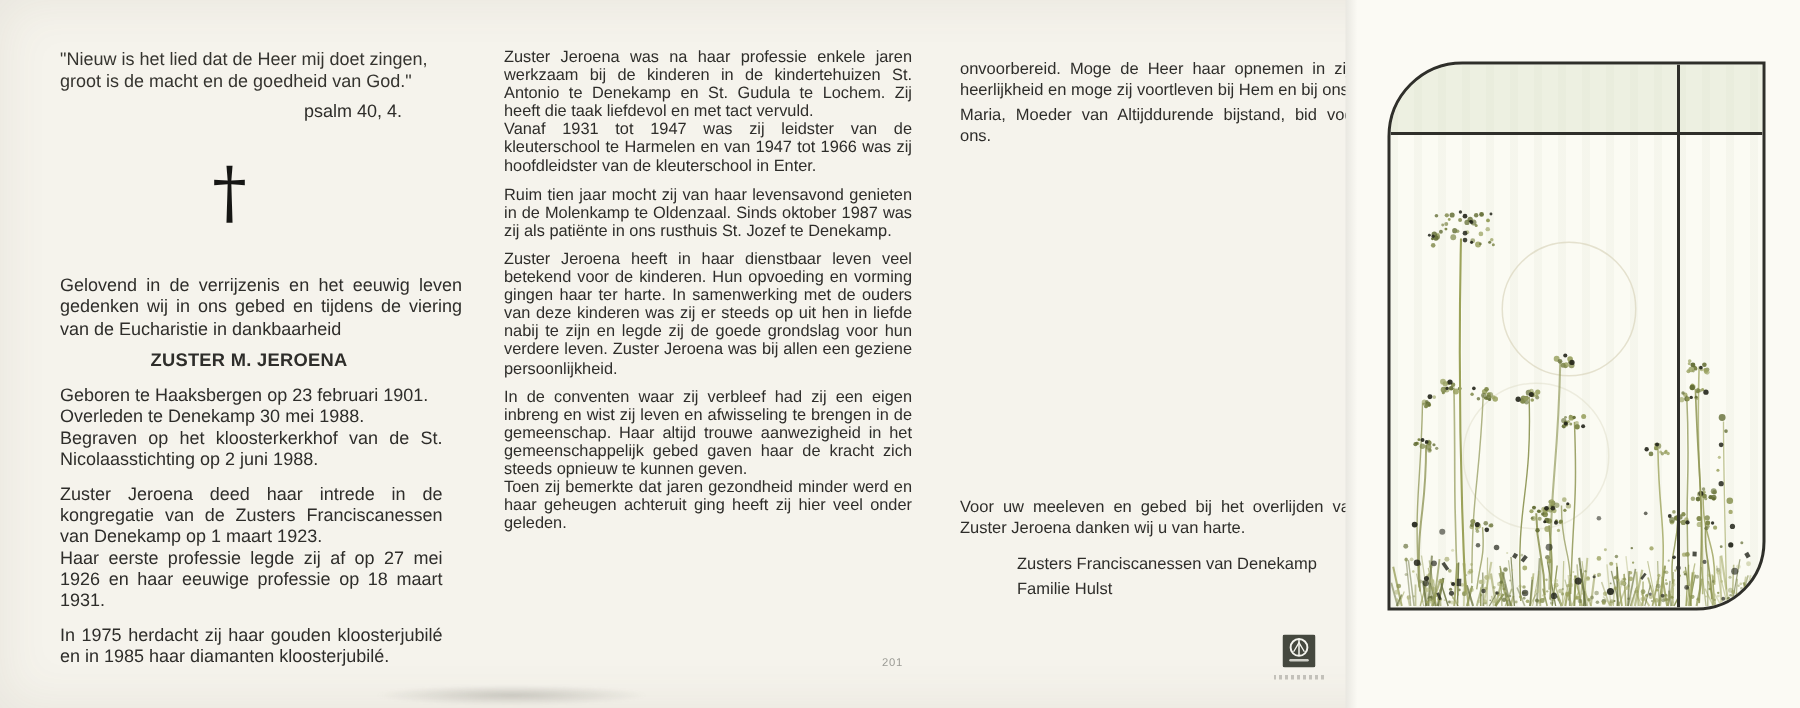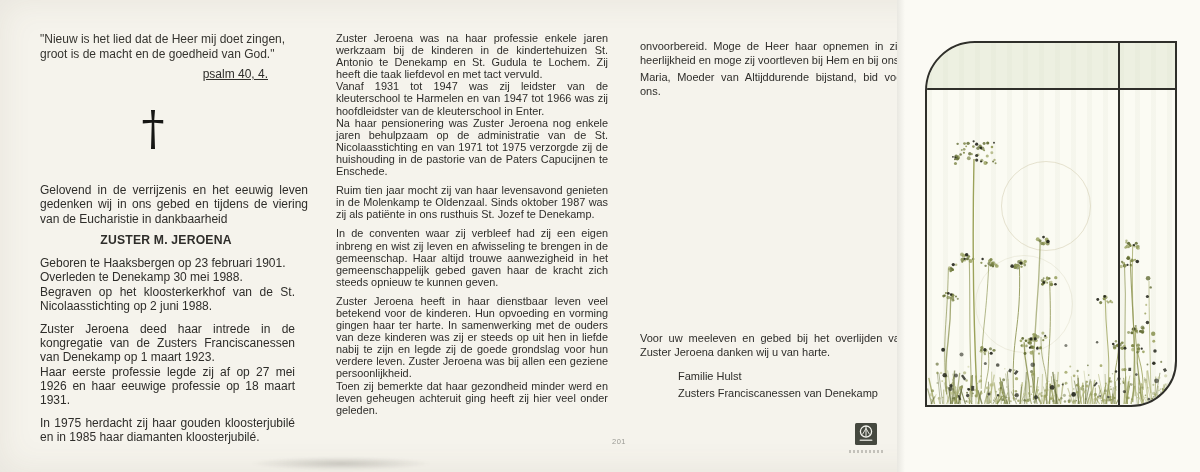--- a/index.html
+++ b/index.html
@@ -7,36 +7,36 @@
     position:relative;width:1200px;height:472px;overflow:hidden;
     background:#f5f3ec;
     font-family:"Liberation Sans","DejaVu Sans",sans-serif;
     color:#2e2d2a;
     box-shadow:inset 0 0 34px rgba(95,90,72,.09);
   }
   
   .col{position:absolute;}
   .col-left{left:40px;top:32px;width:268px;}
   .quote{font-size:12px;line-height:15px;white-space:pre-line;color:#35342f;}
-  .attrib{font-size:12px;text-align:right;padding-right:40px;margin-top:5px;text-decoration:underline;}
+  .attrib{font-size:12px;text-align:right;padding-right:40px;margin-top:5px;}
   .cross-wrap{text-align:center;margin:22px 42px 0 0;}
   .cross{font-family:"DejaVu Serif",serif;font-size:46px;line-height:50px;color:#161614;}
   .intro{margin-top:30px;font-size:12px;line-height:14.4px;text-align:justify;}
   .name{margin:7px 16px 0 0;text-align:center;font-weight:bold;font-size:12.2px;letter-spacing:.2px;}
   .birthname{margin:4px 16px 0 0;text-align:center;font-size:12px;}
   .col-left .plist p{margin:9px 13px 0 0;font-size:12px;line-height:14.2px;text-align:justify;white-space:pre-line;}
   .col-mid{left:336px;top:32px;width:272px;}
   .col-mid .plist p{margin:0;font-size:10.9px;line-height:12.1px;text-align:justify;white-space:pre-line;}
   .col-mid .plist p.spaced{margin-top:7px;}
   .col-right{left:640px;top:40px;width:266px;}
   .col-right .plist p{margin:0;font-size:11px;line-height:13.5px;text-align:justify;}
   .col-right .plist p.spaced{margin-top:4px;}
   .thanks{position:absolute;left:640px;top:332px;width:266px;font-size:11px;line-height:13.5px;text-align:justify;}
   .signatures{position:absolute;left:678px;top:368px;font-size:11px;line-height:17px;}
-  .page-number{position:absolute;left:612px;top:437px;font-size:7.5px;color:#9b9b95;letter-spacing:.5px;}
+  .page-number{position:absolute;left:588px;top:437px;font-size:7.5px;color:#9b9b95;letter-spacing:.5px;}
   
   .printer-mark{position:absolute;left:855px;top:423px;width:22px;height:22px;}
   .printer-caption{position:absolute;left:849px;top:450px;width:34px;height:3px;
     background:repeating-linear-gradient(90deg,#b7b5ae 0 2px,rgba(0,0,0,0) 2px 4px);opacity:.8;}
   
   .right-page{position:absolute;left:897px;top:0;width:303px;height:472px;background:#fbfaf4;}
   .right-page::before{content:"";position:absolute;left:0;top:0;bottom:0;width:8px;
     background:linear-gradient(90deg,rgba(70,68,58,.10),rgba(70,68,58,0));}
   .art-card{
     position:absolute;left:925px;top:41px;width:248px;height:362px;
@@ -79,38 +79,37 @@
         <p class="spaced">Zuster Jeroena deed haar intrede in de kongregatie van de Zusters Franciscanessen van Denekamp op 1 maart 1923.
 Haar eerste professie legde zij af op 27 mei 1926 en haar eeuwige professie op 18 maart 1931.</p>
         <p class="spaced">In 1975 herdacht zij haar gouden kloosterjubilé en in 1985 haar diamanten kloosterjubilé.</p>
       </div>
   </div>
 
   <div class="col col-mid">
     <div class="plist">
         <p>Zuster Jeroena was na haar professie enkele jaren werkzaam bij de kinderen in de kindertehuizen St. Antonio te Denekamp en St. Gudula te Lochem. Zij heeft die taak liefdevol en met tact vervuld.</p>
         <p>Vanaf 1931 tot 1947 was zij leidster van de kleuterschool te Harmelen en van 1947 tot 1966 was zij hoofdleidster van de kleuterschool in Enter.</p>
-        <p>Na haar pensionering was Zuster Jeroena nog enkele jaren behulpzaam op de administratie van de St. Nicolaasstichting en van 1971 tot 1975 verzorgde zij de huishouding in de pastorie van de Paters Capucijnen te Enschede.</p>
         <p class="spaced">Ruim tien jaar mocht zij van haar levensavond genieten in de Molenkamp te Oldenzaal. Sinds oktober 1987 was zij als patiënte in ons rusthuis St. Jozef te Denekamp.</p>
+        <p class="spaced">Zuster Jeroena heeft in haar dienstbaar leven veel betekend voor de kinderen. Hun opvoeding en vorming gingen haar ter harte. In samenwerking met de ouders van deze kinderen was zij er steeds op uit hen in liefde nabij te zijn en legde zij de goede grondslag voor hun verdere leven. Zuster Jeroena was bij allen een geziene persoonlijkheid.</p>
         <p class="spaced">In de conventen waar zij verbleef had zij een eigen inbreng en wist zij leven en afwisseling te brengen in de gemeenschap. Haar altijd trouwe aanwezigheid in het gemeenschappelijk gebed gaven haar de kracht zich steeds opnieuw te kunnen geven.</p>
-        <p class="spaced">Zuster Jeroena heeft in haar dienstbaar leven veel betekend voor de kinderen. Hun opvoeding en vorming gingen haar ter harte. In samenwerking met de ouders van deze kinderen was zij er steeds op uit hen in liefde nabij te zijn en legde zij de goede grondslag voor hun verdere leven. Zuster Jeroena was bij allen een geziene persoonlijkheid.</p>
-        <p>Toen zij bemerkte dat haar gezondheid minder werd en leven geheugen achteruit ging heeft zij hier veel onder geleden.</p>
+        <p>Toen zij bemerkte dat jaren gezondheid minder werd en haar geheugen achteruit ging heeft zij hier veel onder geleden.</p>
       </div>
   </div>
 
   <div class="col col-right">
     <div class="plist">
         <p>onvoorbereid. Moge de Heer haar opnemen in zijn heerlijkheid en moge zij voortleven bij Hem en bij ons.</p>
         <p class="spaced">Maria, Moeder van Altijddurende bijstand, bid voor ons.</p>
       </div>
   </div>
   <div class="thanks">Voor uw meeleven en gebed bij het overlijden van Zuster Jeroena danken wij u van harte.</div>
   <div class="signatures">
+      <div>Zusters Franciscanessen van Denekamp</div>
       <div>Familie Hulst</div>
-      <div>Zusters Franciscanessen van Denekamp</div>
     </div>
   <div class="page-number">201</div>
 
   <div class="printer-mark">
     <svg width="22" height="22" viewBox="0 0 22 22">
       <rect x="0" y="0" width="22" height="22" rx="1.5" fill="#45483f"></rect>
       <circle cx="11" cy="8.6" r="5.6" fill="none" stroke="#f4f4ee" stroke-width="1.3"></circle>
       <path d="M11 3 L11 14" stroke="#f4f4ee" stroke-width="1"></path>
       <path d="M7.4 11.5 L11 5.4 L14.6 11.5" fill="none" stroke="#f4f4ee" stroke-width="0.9"></path>
       <rect x="4.5" y="16.4" width="13" height="1.6" rx="0.8" fill="#e9e9e2" opacity="0.85"></rect>

